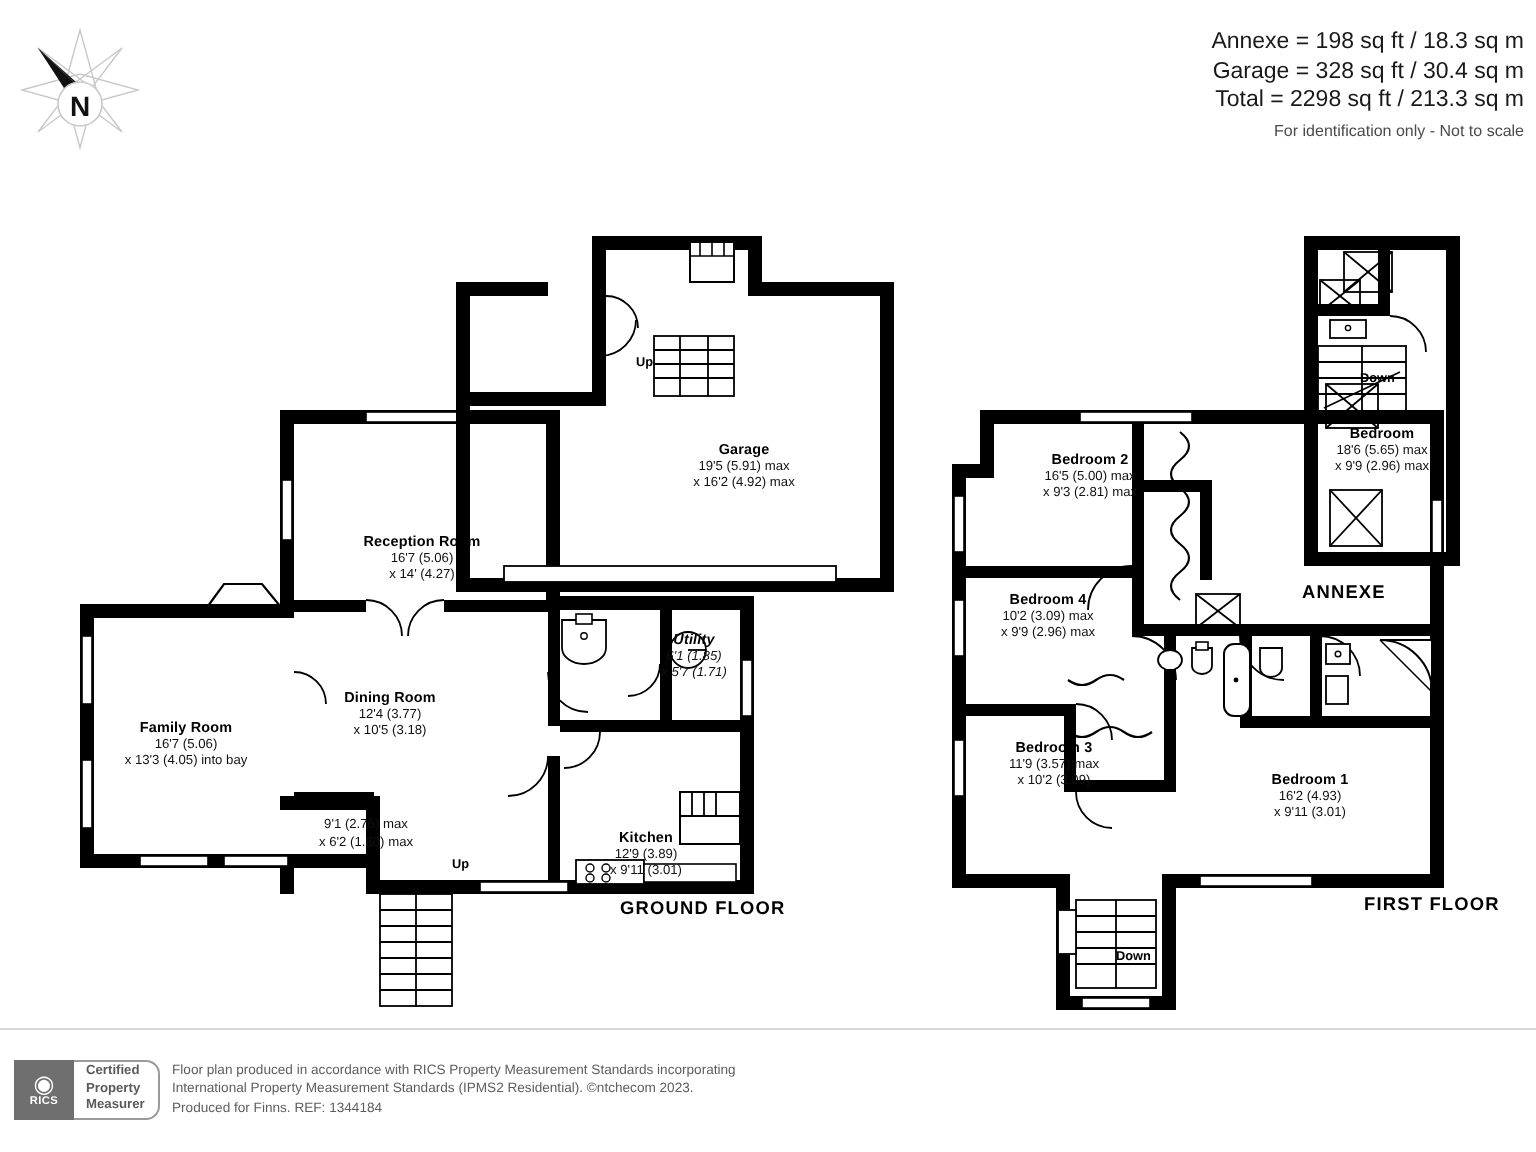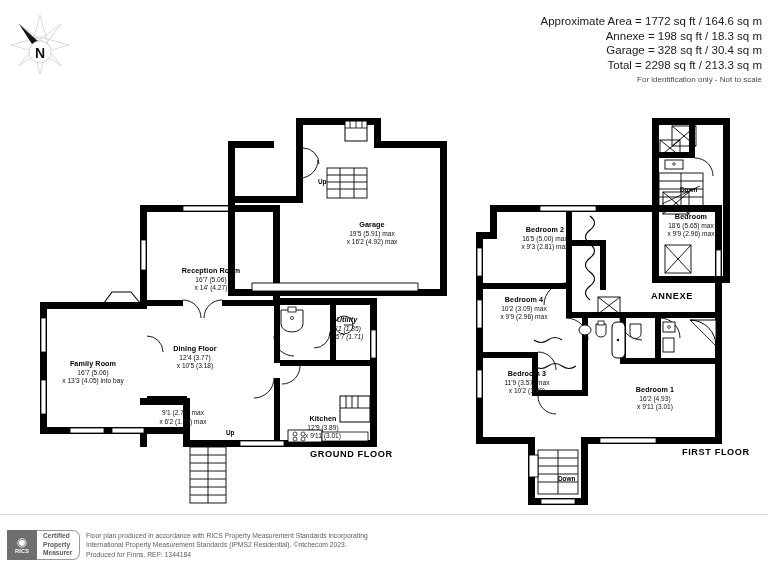--- a/index.html
+++ b/index.html
@@ -154,21 +154,20 @@
         <path d="M53 12 L30 29 L11 54 L34 37 Z"></path>
       </g>
       <path d="M32 32 L11 12 L24 32 Z" fill="#111111"></path>
       <path d="M32 32 L11 12 L30 29 Z" fill="#111111"></path>
       <circle cx="32" cy="40" r="11" fill="#ffffff" stroke="#c9c9c9" stroke-width="0.8"></circle>
       <text x="32" y="46" font-family="Liberation Sans, sans-serif" font-size="14" font-weight="bold" text-anchor="middle" fill="#111111">N</text>
     </svg>
   </div>
 
   <div id="area-summary">
-    <div>Approximate Area = 1772 sq ft / 164.6 sq m</div>
     <div>Annexe = 198 sq ft / 18.3 sq m</div>
     <div>Garage = 328 sq ft / 30.4 sq m</div>
     <div>Total = 2298 sq ft / 213.3 sq m</div>
     <div class="disclaimer">For identification only - Not to scale</div>
   </div>
 
   <svg id="plan-canvas" viewBox="0 0 768 576">
 
     <g>
 
@@ -461,21 +460,21 @@
     <span class="rdim">x 14' (4.27)</span>
   </div>
 
   <div class="room-label" style="left:93px; top:360px;">
     <span class="rname">Family Room</span>
     <span class="rdim">16'7 (5.06)</span>
     <span class="rdim">x 13'3 (4.05) into bay</span>
   </div>
 
   <div class="room-label" style="left:195px; top:345px;">
-    <span class="rname">Dining Floor</span>
+    <span class="rname">Dining Room</span>
     <span class="rdim">12'4 (3.77)</span>
     <span class="rdim">x 10'5 (3.18)</span>
   </div>
 
   <div class="room-label" style="left:323px; top:386px;margin-top:29px;">
     <span class="rname">Kitchen</span>
     <span class="rdim">12'9 (3.89)</span>
     <span class="rdim">x 9'11 (3.01)</span>
   </div>
 

